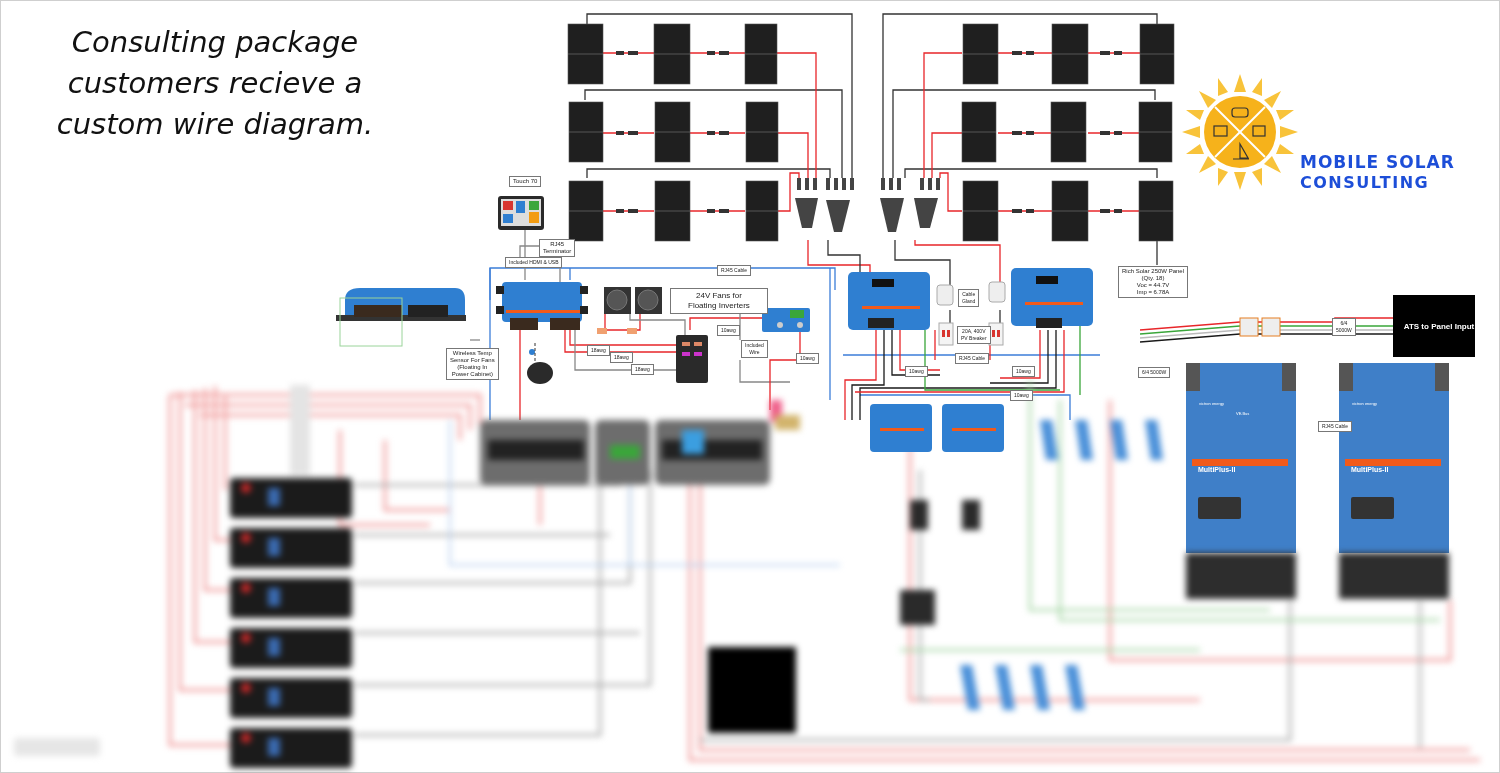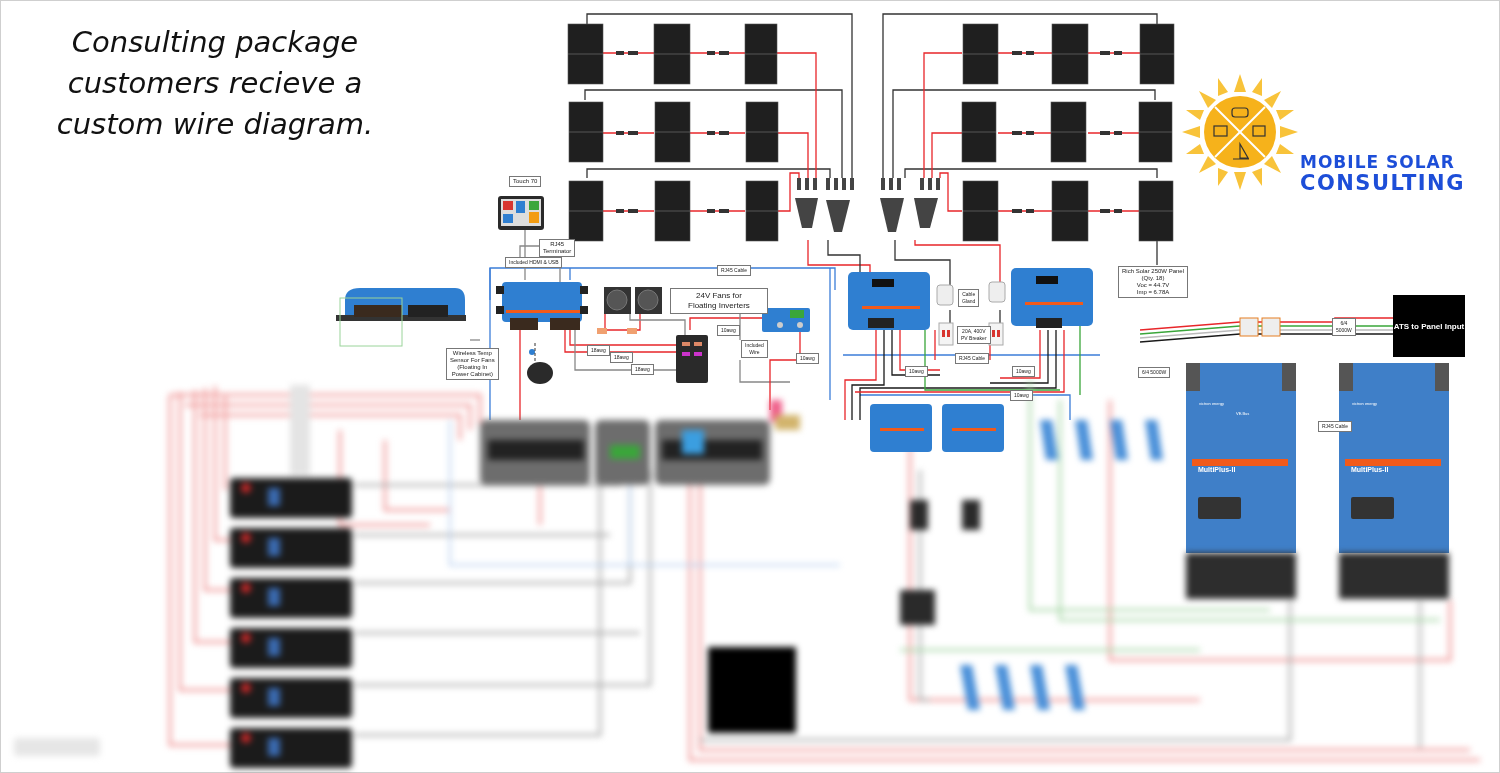--- a/index.html
+++ b/index.html
@@ -7,22 +7,22 @@
   .frame{position:absolute;left:0;top:0;width:1498px;height:771px;border:1px solid #cfcfcf;}
   .notice{position:absolute;left:30px;top:22px;width:370px;text-align:center;font-family:"DejaVu Sans",sans-serif;font-style:italic;font-size:29px;line-height:41px;color:#111;}
   .notice div{white-space:nowrap;}
   svg.diag{position:absolute;left:0;top:0;}
   .lbl{position:absolute;background:#fff;border:1px solid #777;font-size:6px;color:#222;text-align:center;line-height:7px;padding:1px 3px;white-space:nowrap;}
   .lbl.big{font-size:8px;line-height:10px;padding:2px 17px;}
   .blur{filter:blur(3.2px);}
   .logo{position:absolute;left:1180px;top:72px;width:305px;height:120px;}
   .logo-text{position:absolute;left:1300px;top:113px;font-family:"DejaVu Sans",sans-serif;color:#1d4ed8;letter-spacing:1px;margin-top:40px;}
   .logo-text .l1{font-size:17px;line-height:19px;font-weight:bold;}
-  .logo-text .l2{font-size:21px;line-height:22px;font-weight:bold;letter-spacing:1.5px;}
-  .ats{position:absolute;left:1393px;top:295px;width:72px;height:62px;background:#000;color:#fff;font-size:8px;font-weight:bold;display:flex;align-items:center;justify-content:center;}
+  .logo-text .l2{font-size:16px;line-height:22px;font-weight:bold;letter-spacing:1.5px;}
+  .ats{position:absolute;left:1393px;top:295px;width:72px;height:62px;background:#000;color:#fff;font-size:8px;font-weight:bold;display:flex;align-items:center;justify-content:center;padding-left:10px;}
   .mp{position:absolute;width:110px;background:#3f7fc8;}
   .mp .name{position:absolute;left:12px;top:103px;color:#fff;font-size:7px;font-weight:bold;}
   .mp .band{position:absolute;left:6px;top:96px;width:96px;height:7px;background:#f15a1a;}
   .mp .panel{position:absolute;left:12px;top:134px;width:43px;height:22px;background:#333;border-radius:2px;}
   .mp .cap{position:absolute;top:0;width:14px;height:28px;background:#555;}
   .mp .brand{position:absolute;left:13px;top:38px;color:#fff;font-size:4px;}
   .mp .tag{position:absolute;left:50px;top:48px;color:#fff;font-size:4px;}
   .mp .bottom{position:absolute;left:0;bottom:-46px;width:110px;height:46px;background:#2d2d2d;filter:blur(3px);}
 </style>
 </head>

